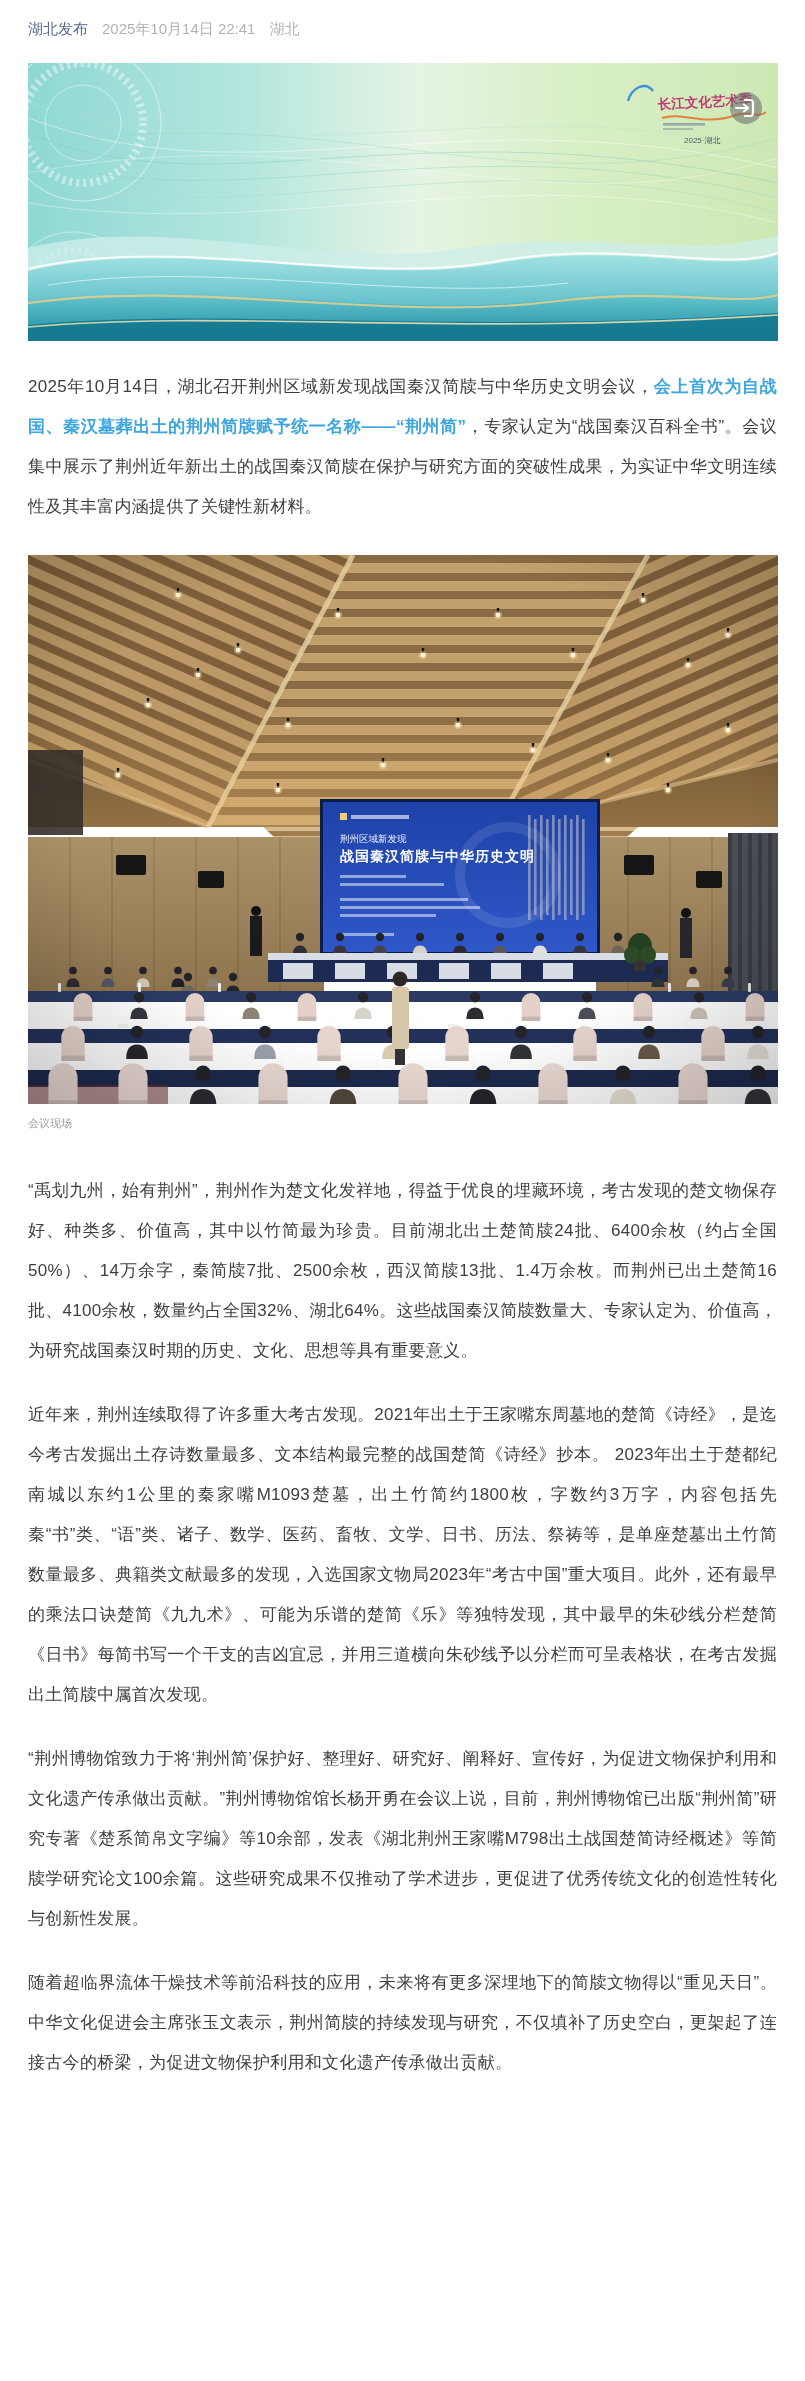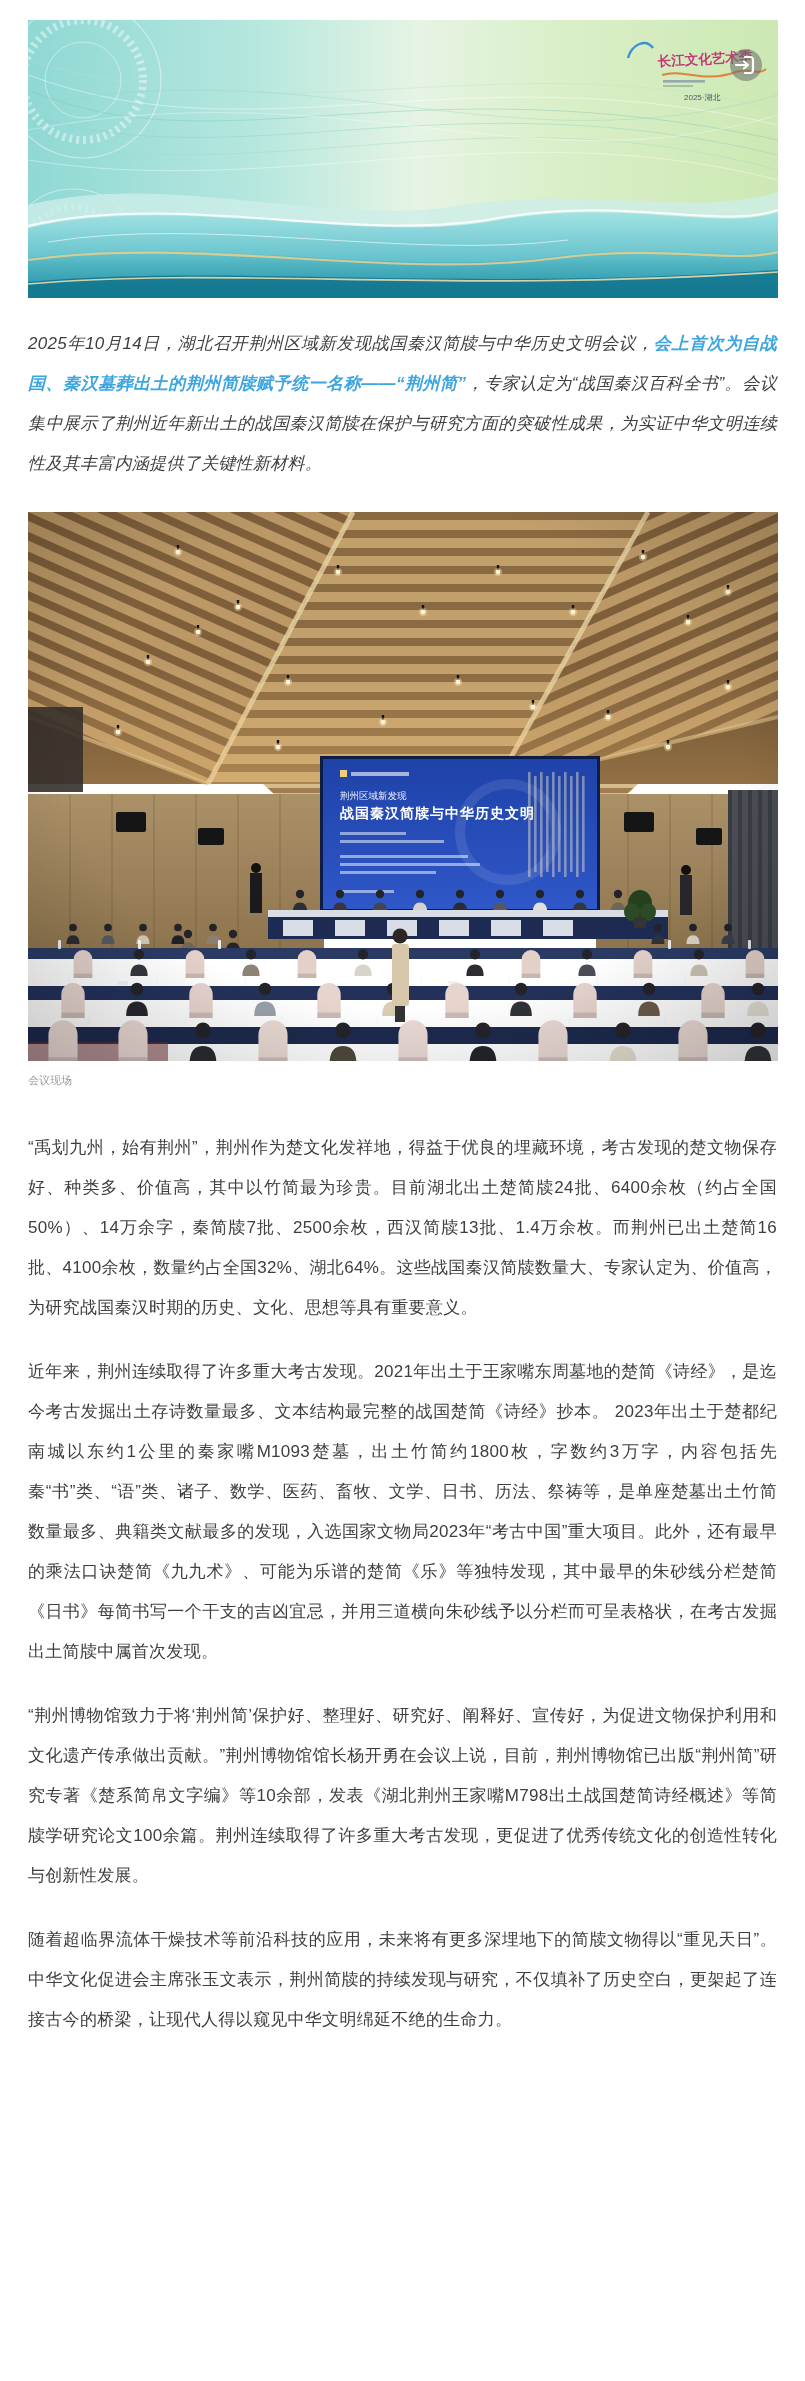--- a/index.html
+++ b/index.html
@@ -5,32 +5,37 @@
   html,body{margin:0;padding:0;background:#ffffff;}
   body{width:805px;font-family:"Liberation Sans","DejaVu Sans",sans-serif;color:#3e3e3e;}
   .page{padding:20px 28px 40px;}
   .title{font-size:22px;line-height:1.45;font-weight:700;color:#2a2a2a;margin:0 0 12px;letter-spacing:.5px;}
   .byline{font-size:15px;margin:0 0 24px;display:flex;align-items:center;gap:14px;}
   .src{color:#576b95;cursor:pointer;}
   .meta{color:#b2b2b2;}
   .banner{width:750px;height:278px;position:relative;overflow:hidden;display:block;}
   .banner svg{display:block;width:100%;height:100%;}
   .para{font-size:17px;line-height:40px;letter-spacing:.3px;text-align:justify;margin:24px 0;color:#3e3e3e;}
-  .para:first-of-type{margin-top:26px;font-style:italic;}
+  .para:first-of-type{margin-top:26px;}
   .hl{color:#3da5e0;font-weight:700;}
   .photo{width:750px;height:549px;margin-top:28px;display:block;overflow:hidden;}
   .photo svg{display:block;width:100%;height:100%;}
   .caption{font-size:11px;color:#9b9b9b;margin:12px 0 40px;}
 </style>
 </head>
 <body>
 
 <div class="page">
 
 
+  <div class="byline">
+    <span class="src">湖北发布</span>
+    <span class="meta">2025年10月14日 22:41</span>
+    <span class="meta">湖北</span>
+  </div>
 
   <div class="banner">
     <svg viewBox="0 0 750 278" preserveAspectRatio="none">
       <defs>
         <linearGradient id="bgG" x1="0" y1="0" x2="1" y2="0">
           <stop offset="0" stop-color="#8fd8d4"></stop>
             <stop offset="0.3" stop-color="#b5e7de"></stop>
           <stop offset="0.52" stop-color="#e6f4e4"></stop>
             <stop offset="0.72" stop-color="#d9efc7"></stop>
           <stop offset="1" stop-color="#cde8b4"></stop>
@@ -476,16 +481,16 @@
           </g>
       </g>
 
       <rect width="750" height="549" fill="url(#vin)"></rect>
     </svg>
   </div>
   <div class="caption">会议现场</div>
 
   <p class="para">“禹划九州，始有荆州”，荆州作为楚文化发祥地，得益于优良的埋藏环境，考古发现的楚文物保存好、种类多、价值高，其中以竹简最为珍贵。目前湖北出土楚简牍24批、6400余枚（约占全国50%）、14万余字，秦简牍7批、2500余枚，西汉简牍13批、1.4万余枚。而荆州已出土楚简16批、4100余枚，数量约占全国32%、湖北64%。这些战国秦汉简牍数量大、专家认定为、价值高，为研究战国秦汉时期的历史、文化、思想等具有重要意义。</p>
   <p class="para">近年来，荆州连续取得了许多重大考古发现。2021年出土于王家嘴东周墓地的楚简《诗经》，是迄今考古发掘出土存诗数量最多、文本结构最完整的战国楚简《诗经》抄本。 2023年出土于楚都纪南城以东约1公里的秦家嘴M1093楚墓，出土竹简约1800枚，字数约3万字，内容包括先秦“书”类、“语”类、诸子、数学、医药、畜牧、文学、日书、历法、祭祷等，是单座楚墓出土竹简数量最多、典籍类文献最多的发现，入选国家文物局2023年“考古中国”重大项目。此外，还有最早的乘法口诀楚简《九九术》、可能为乐谱的楚简《乐》等独特发现，其中最早的朱砂线分栏楚简《日书》每简书写一个干支的吉凶宜忌，并用三道横向朱砂线予以分栏而可呈表格状，在考古发掘出土简牍中属首次发现。</p>
-  <p class="para">“荆州博物馆致力于将‘荆州简’保护好、整理好、研究好、阐释好、宣传好，为促进文物保护利用和文化遗产传承做出贡献。”荆州博物馆馆长杨开勇在会议上说，目前，荆州博物馆已出版“荆州简”研究专著《楚系简帛文字编》等10余部，发表《湖北荆州王家嘴M798出土战国楚简诗经概述》等简牍学研究论文100余篇。荆州连续取得了许多重大考古发现，更促进了优秀传统文化的创造性转化与创新性发展。</p>
-  <p class="para">随着超临界流体干燥技术等前沿科技的应用，未来将有更多深埋地下的简牍文物得以“重见天日”。中华文化促进会主席张玉文表示，荆州简牍的持续发现与研究，不仅填补了历史空白，更架起了连接古今的桥梁，让现代人得以窥见中华文明绵延不绝的生命力。</p>
+  <p class="para">“荆州博物馆致力于将‘荆州简’保护好、整理好、研究好、阐释好、宣传好，为促进文物保护利用和文化遗产传承做出贡献。”荆州博物馆馆长杨开勇在会议上说，目前，荆州博物馆已出版“荆州简”研究专著《楚系简帛文字编》等10余部，发表《湖北荆州王家嘴M798出土战国楚简诗经概述》等简牍学研究论文100余篇。这些研究成果不仅推动了学术进步，更促进了优秀传统文化的创造性转化与创新性发展。</p>
+  <p class="para">随着超临界流体干燥技术等前沿科技的应用，未来将有更多深埋地下的简牍文物得以“重见天日”。中华文化促进会主席张玉文表示，荆州简牍的持续发现与研究，不仅填补了历史空白，更架起了连接古今的桥梁，为促进文物保护利用和文化遗产传承做出贡献。</p>
 
 </div>
 
 </body></html>

